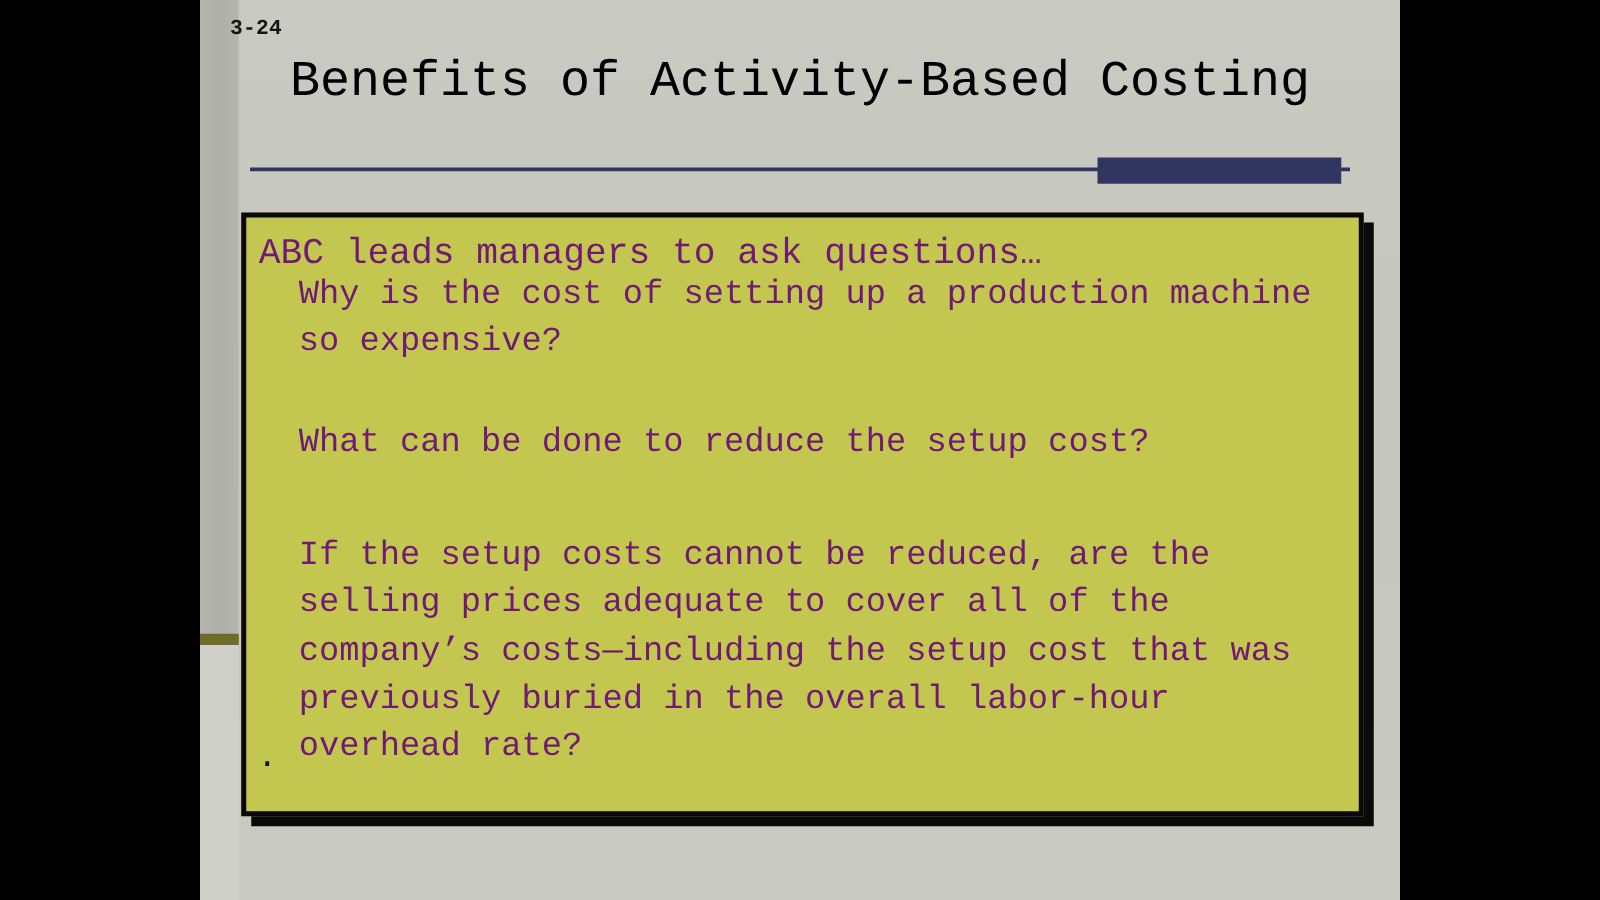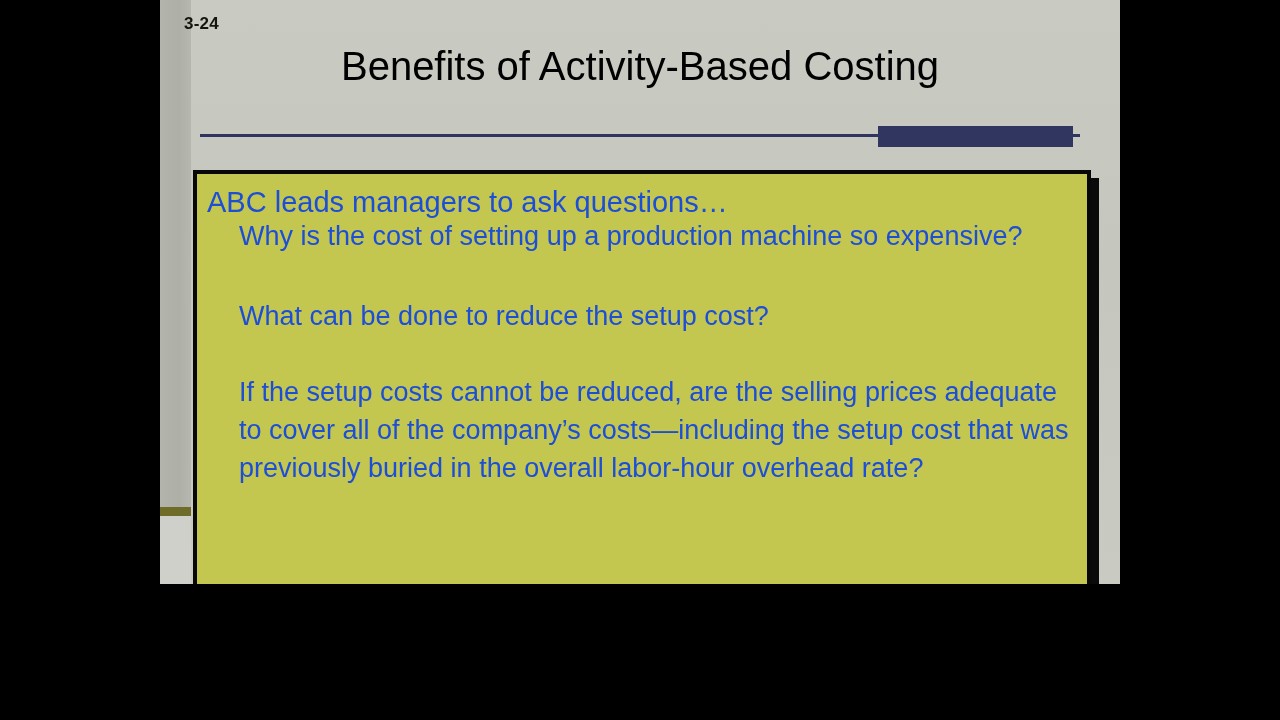--- a/index.html
+++ b/index.html
@@ -15,23 +15,24 @@
     overflow: hidden;
     font-family: "Liberation Sans", sans-serif;
   }
 
   
   #slide {
     position: absolute;
     left: 160px;
     top: 0px;
     width: 960px;
-    height: 584px;
+    height: 720px;
     background: #c7c8c0;
     overflow: hidden;
+    font-family: Liberation Mono, monospace;
   }
 
   
   #slide-wash {
     position: absolute;
     inset: 0;
     background: linear-gradient(180deg, #c9cac2 0%, #c5c6bd 45%, #c9cac2 100%);
   }
 
   
@@ -121,37 +122,37 @@
     box-sizing: border-box;
     overflow: hidden;
   }
   #content-inner {
     position: absolute;
     left: 0;
     top: 0;
     right: 0;
     bottom: 0;
     padding: 8px 10px 12px 6px;
-    color: #1d4ed8;
+    color: #701a75;
   }
 
   .lead-line {
     font-size: 29px;
     line-height: 1.0;
     margin: 6px 0 0 4px;
     white-space: nowrap;
   }
   .q-para {
     font-size: 27px;
     line-height: 1.42;
     margin: 0 0 0 36px;
   }
   #q1 { }
   #q2 { margin-top: 42px; }
-  #q3 { margin-top: 37px; }
+  #q3 { margin-top: 52px; }
 
   #trailing-dot {
     position: absolute;
     left: 9px;
     bottom: 30px;
     font-size: 26px;
     line-height: 1;
     color: #101010;
   }
 </style>

